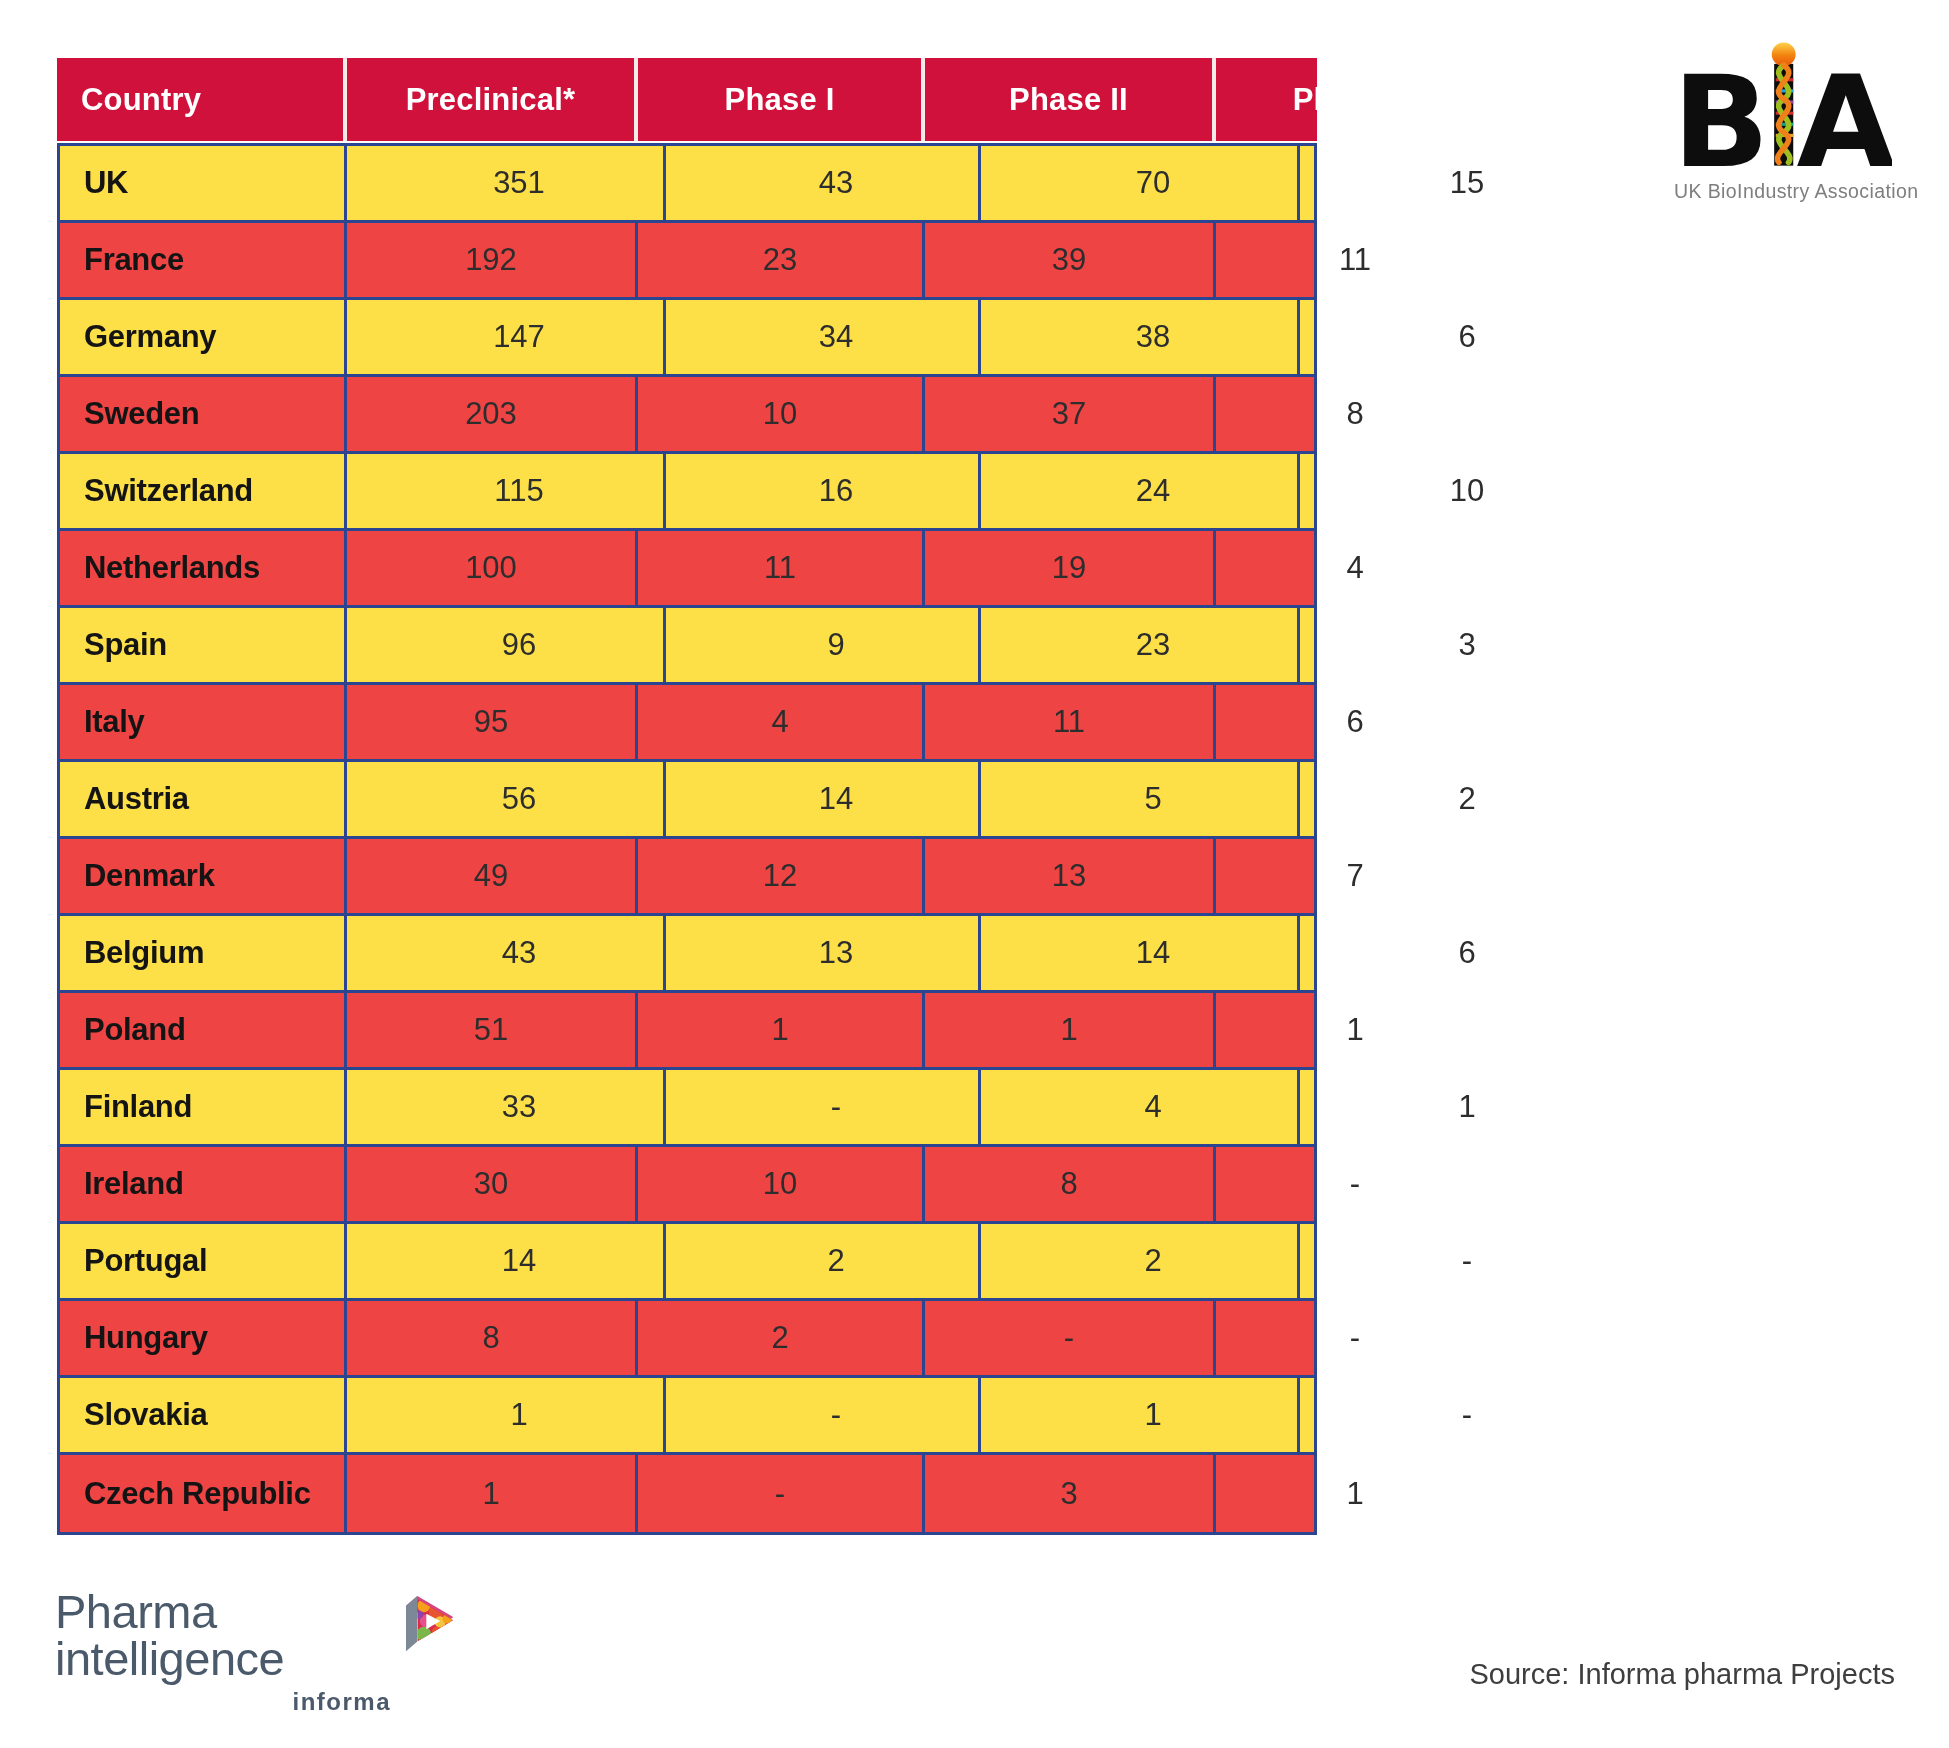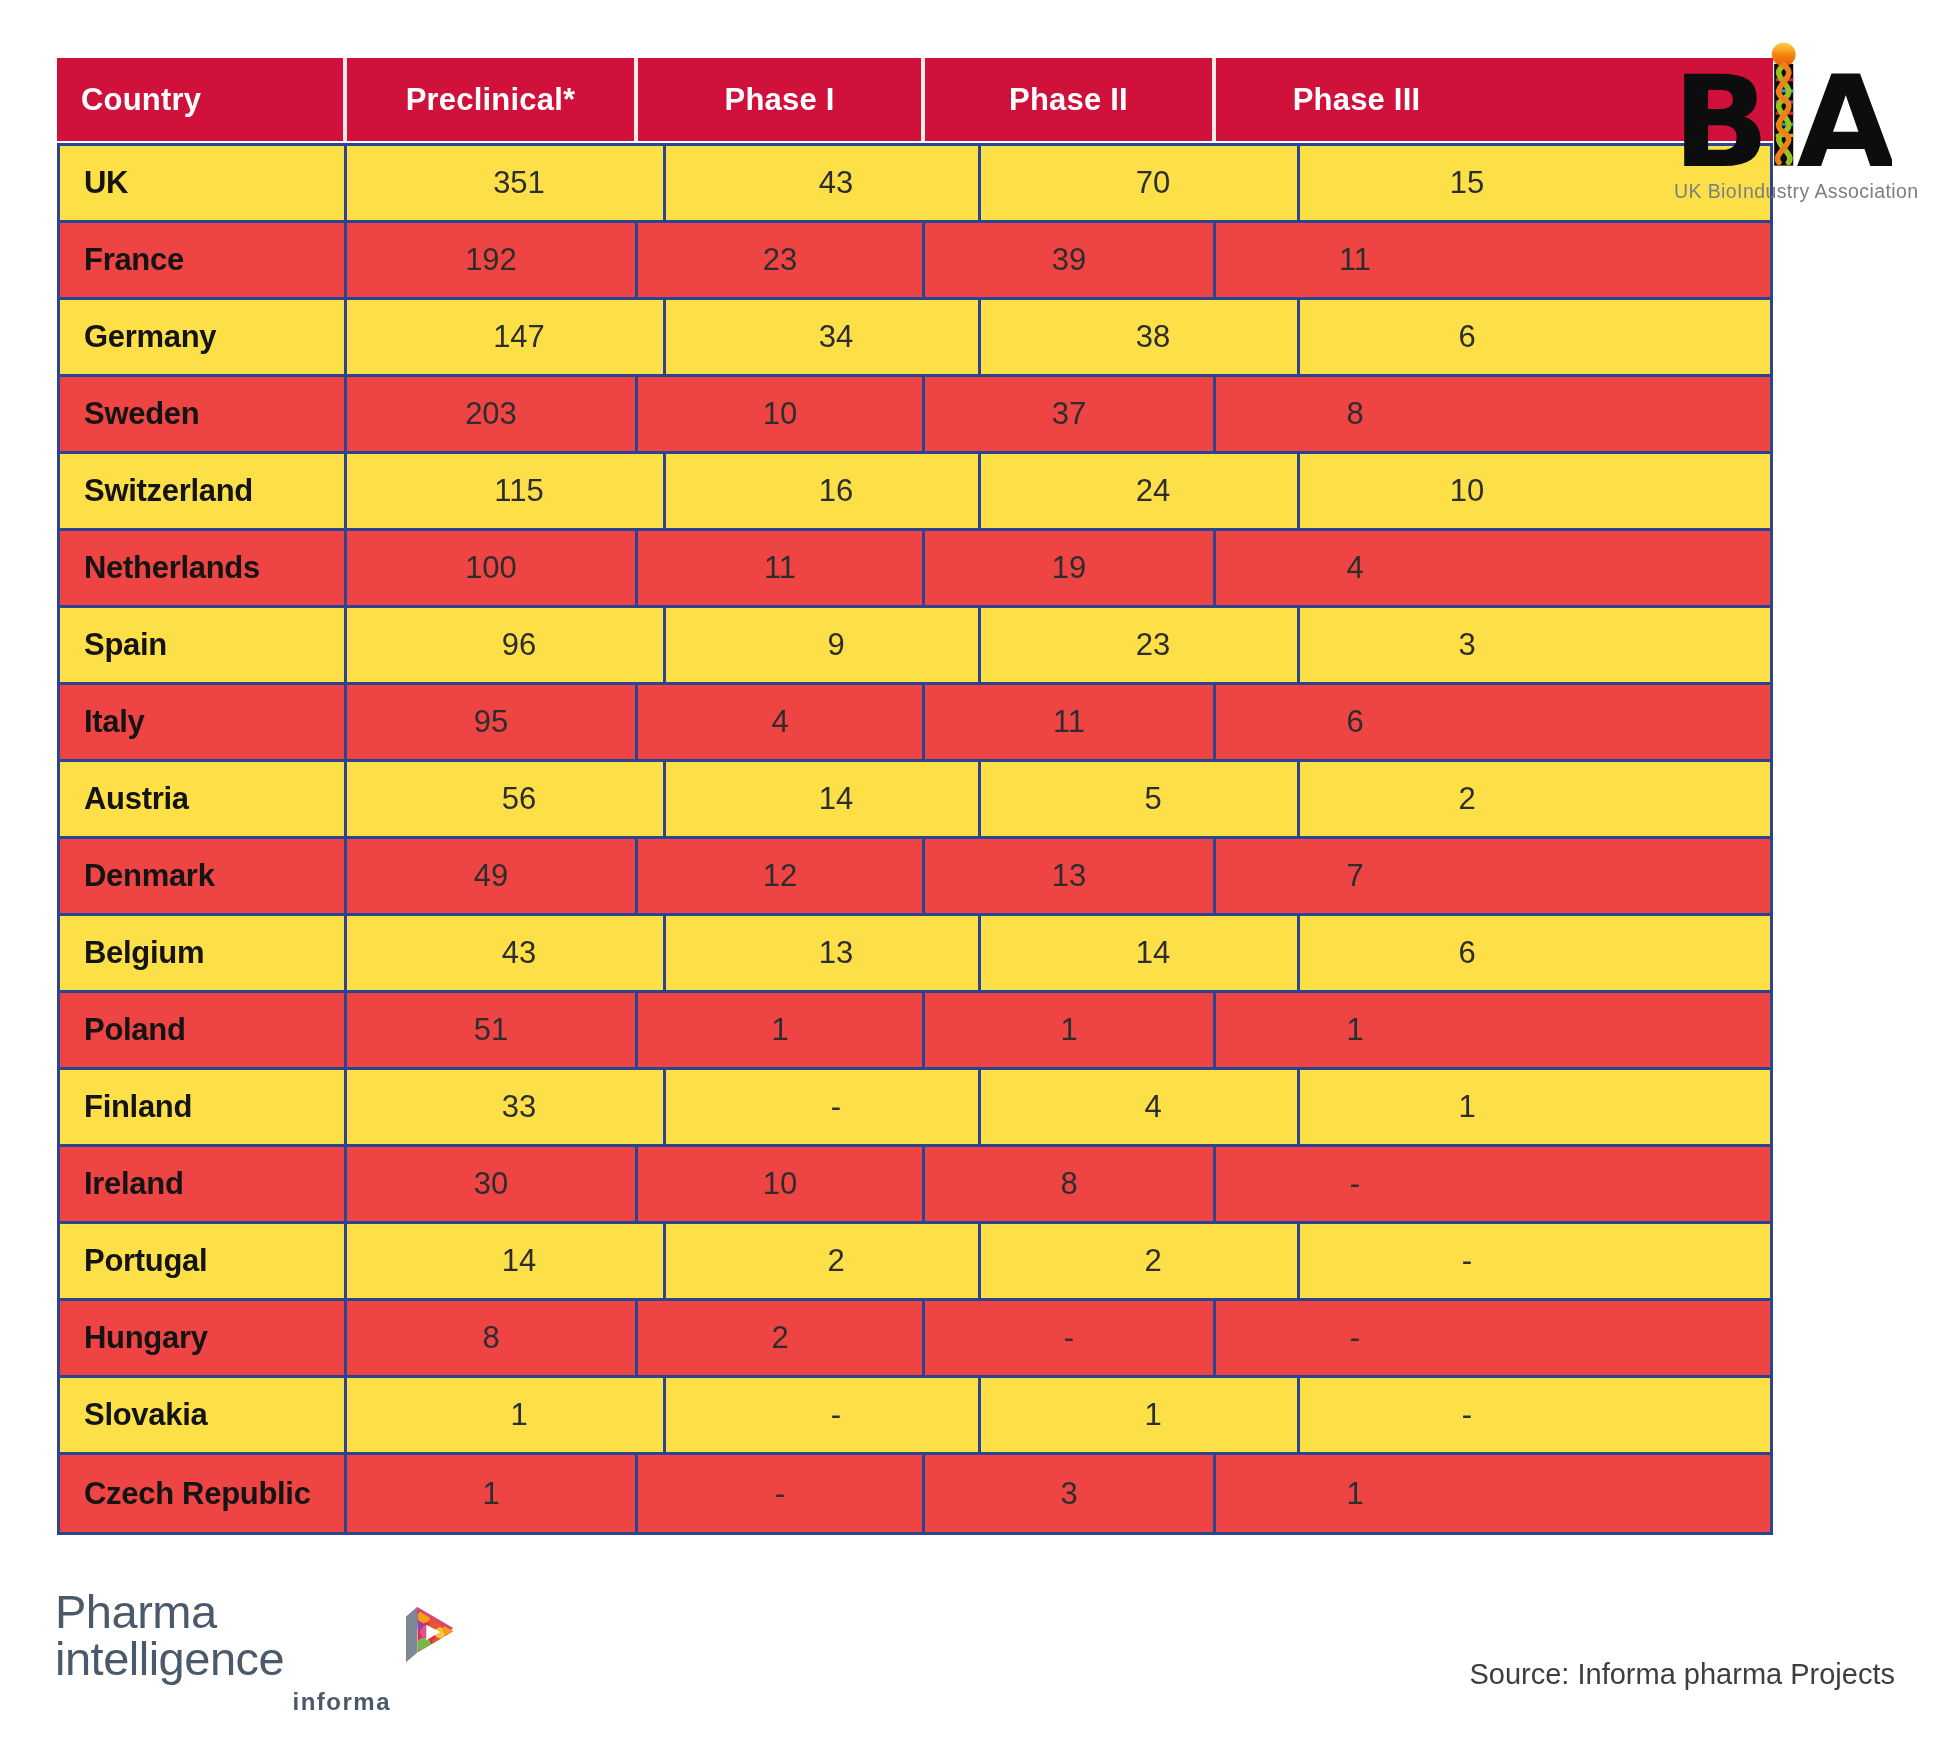--- a/index.html
+++ b/index.html
@@ -11,21 +11,21 @@
     background: #ffffff;
     font-family: "Liberation Sans", sans-serif;
     overflow: hidden;
   }
 
   
   .pipeline-table {
     position: absolute;
     left: 57px;
     top: 58px;
-    width: 1716px;
+    width: 1260px;
   }
   .thead {
     display: grid;
     grid-template-columns: 290px 291px 287px 291px 281px;
     height: 83px;
     background: #d0113c;
   }
   .th {
     display: flex;
     align-items: center;
@@ -87,21 +87,21 @@
 
   
   .pharma-logo {
     position: absolute;
     left: 55px;
     top: 1588px;
     width: 400px;
   }
   .pharma-row {
     display: flex;
-    align-items: center;
+    align-items: flex-start;
   }
   .pharma-text {
     font-size: 47px;
     color: #4b5a6a;
     letter-spacing: -0.5px;
     line-height: 1;
     padding-bottom: 4px;
   }
   .informa-mark { margin-left: 6px; }
   .informa-text {

